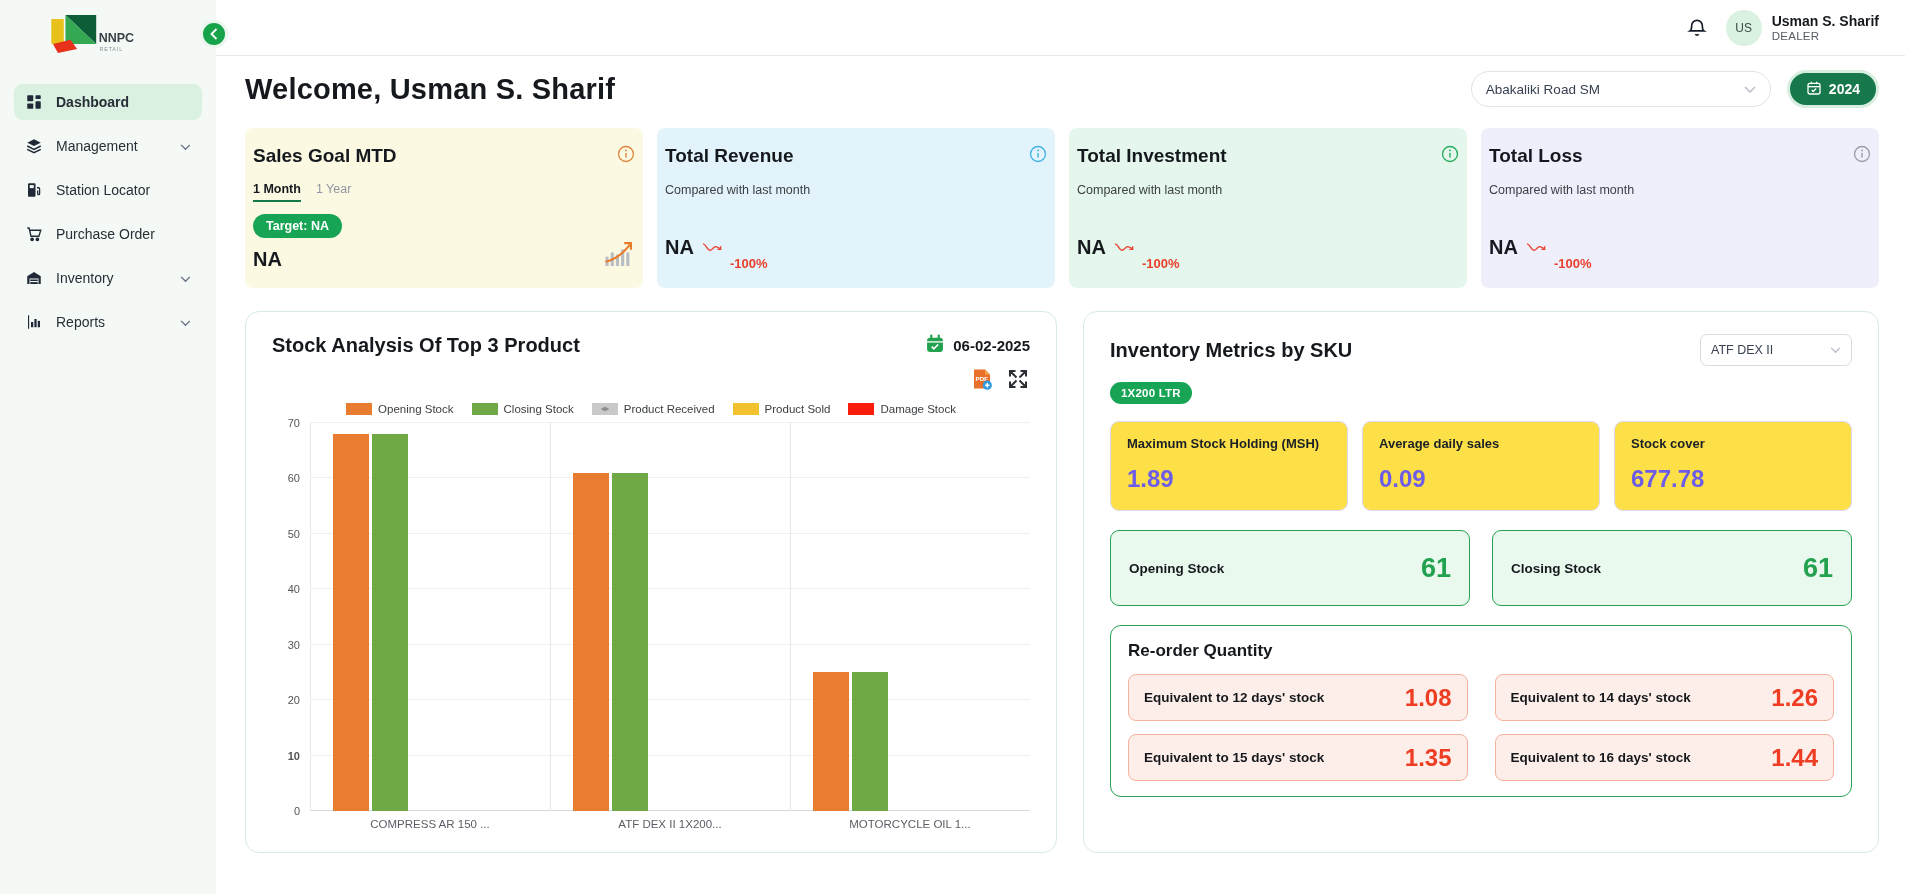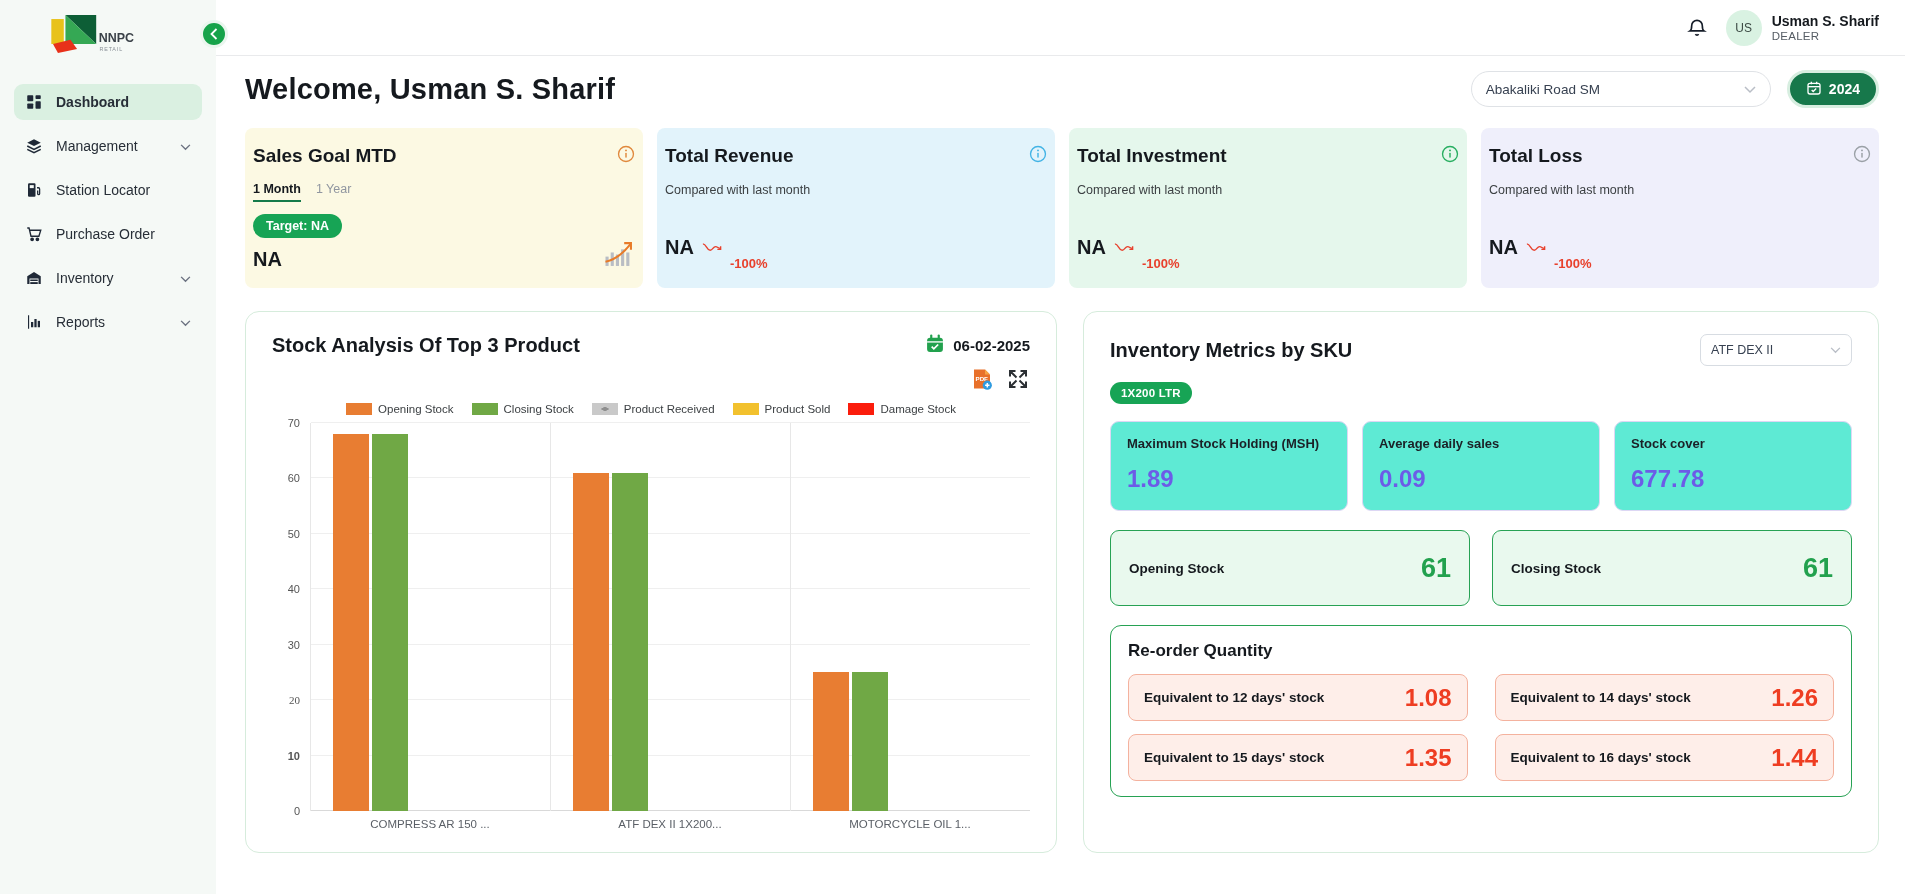--- a/index.html
+++ b/index.html
@@ -113,21 +113,21 @@
 
   
   .sku-select { width:152px; height:32px; border:1px solid #d7dce2;
     border-radius:7px; display:flex; align-items:center; padding:0 10px;
     font-size:12.5px; color:#374151; cursor:pointer; }
   .sku-select .chev { margin-left:auto; }
   .sku-badge { margin-top:16px; align-self:flex-start; background:#17a455;
     color:#fff; font-size:11.5px; font-weight:bold; padding:5px 11px;
     border-radius:14px; letter-spacing:.2px; }
   .metrics-row { display:flex; gap:14px; margin-top:17px; }
-  .metric-card { flex:1; height:90px; background:#5eead4; border:1px solid #ddd7f4;
+  .metric-card { flex:1; height:90px; background:#fde047; border:1px solid #ddd7f4;
     border-radius:9px; padding:14px 16px; }
   .metric-label { font-size:13px; font-weight:bold; color:#1b2026; }
   .metric-value { margin-top:14px; font-size:24px; font-weight:bold; color:#6c5ce7; }
   .stocks-row { display:flex; gap:22px; margin-top:19px; }
   .stock-card { flex:1; height:76px; background:#e9f9ee; border:1.5px solid #27a254;
     border-radius:9px; display:flex; align-items:center;
     justify-content:space-between; padding:0 18px; }
   .stock-label { font-size:13.5px; font-weight:bold; }
   .stock-value { font-size:27px; font-weight:bold; color:#22a14e; }
   .reorder { margin-top:19px; border:1.5px solid #27a254; border-radius:11px;
@@ -448,21 +448,21 @@
           </div>
           <div class="lg-item">
             <span class="lg-swatch" style="background: rgb(251, 29, 12);"></span>
             <span>Damage Stock</span>
           </div>
         </div>
       <div class="plot-wrap">
         <div class="yaxis" id="chart-yaxis">
             <span class="ytick" style="bottom: 0%;">0</span>
             <span class="ytick" style="bottom: 14.2857%; font-weight: bold;">10</span>
-            <span class="ytick" style="bottom: 28.5714%; font-family: Liberation Serif, serif;">20</span>
+            <span class="ytick" style="bottom: 28.5714%;">20</span>
             <span class="ytick" style="bottom: 42.8571%;">30</span>
             <span class="ytick" style="bottom: 57.1429%;">40</span>
             <span class="ytick" style="bottom: 71.4286%;">50</span>
             <span class="ytick" style="bottom: 85.7143%;">60</span>
             <span class="ytick" style="bottom: 100%;">70</span>
           </div>
         <div class="plot" id="chart-plot">
             <div class="gridline base" style="bottom: 0%;"></div>
             <div class="gridline" style="bottom: 14.2857%;"></div>
             <div class="gridline" style="bottom: 28.5714%;"></div>

